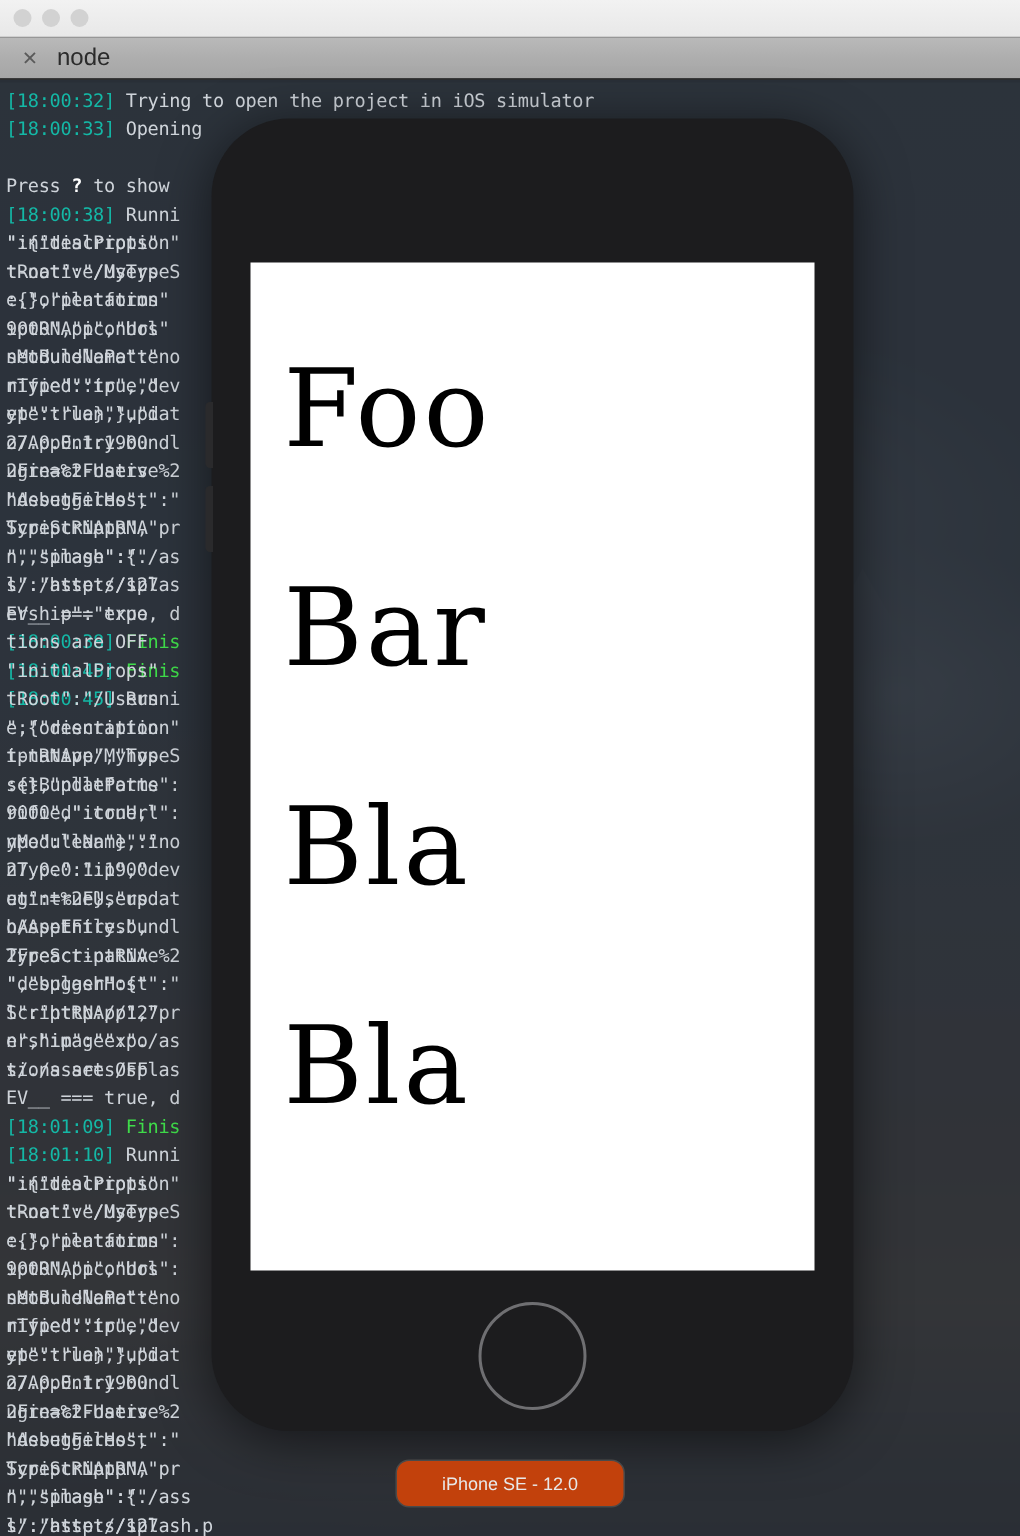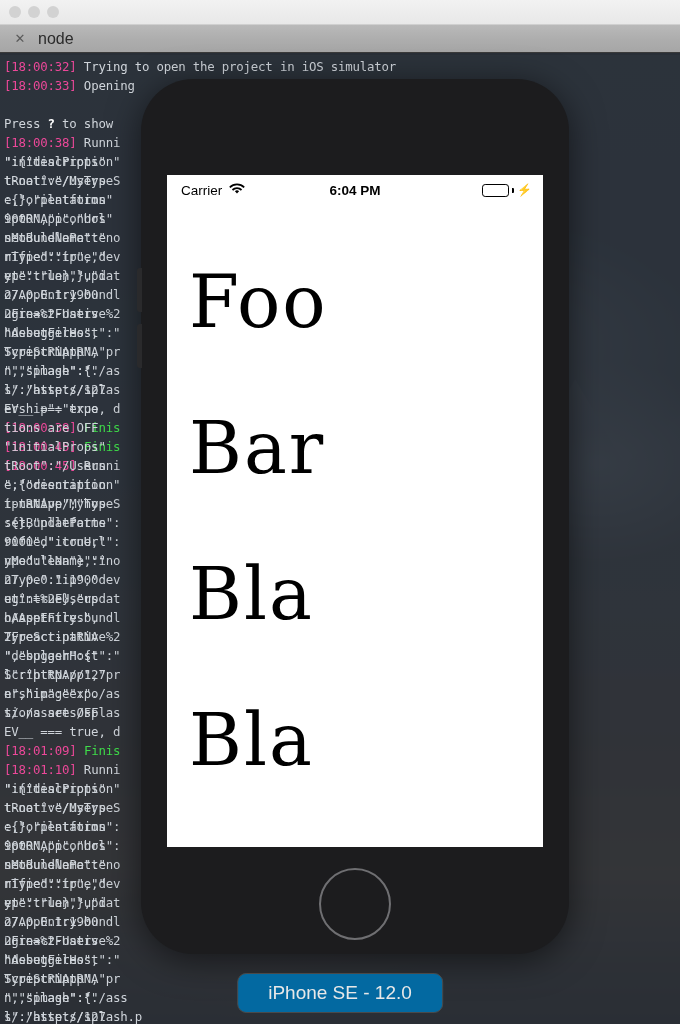--- a/index.html
+++ b/index.html
@@ -74,21 +74,21 @@
   .term-shade {
     position: absolute; inset: 0;
     background: #2b323b;
     opacity: 0.88;
   }
   .term-lines {
     position: absolute; left: 0; top: 0; width: 680px;
     padding: 4px 0 0 4px;
   }
   .tl { height: 19px; color: #cfd4da; }
-  .ts { color: #ec4899; }          
+  .ts { color: #14b8a6; }          
   .tg { color: #3fdc4a; text-align: right; }          
   .tb { color: #ffffff; font-weight: bold; }
 
   
   .phone {
     position: absolute; left: 141px; top: 79px;
     width: 428px; height: 875px;
     background: #1c1c1e;
     border-radius: 52px;
     box-shadow: 0 6px 34px rgba(0,0,0,0.55);
@@ -142,26 +142,26 @@
     font-family: "DejaVu Serif", "Liberation Serif", serif;
     font-size: 72px;
     line-height: 146px;
     color: #000;
     letter-spacing: 2px;
   }
 
   
   .device-label {
     position: absolute; left: 50%; top: 973px; transform: translateX(-50%);
-    background: #0369a1;
+    background: #c2410c;
     color: #e8e8e8;
     border: 1px solid #4a4a4a;
     border-radius: 9px;
     padding: 8px 30px;
-    font-size: 19px;
+    font-size: 12px;
     font-family: "Liberation Sans", sans-serif;
     white-space: nowrap;
   }
 </style>
 </head>
 <body>
 
 <div id="root">
 
   <div class="wallpaper">
@@ -186,40 +186,20 @@
     <span class="tab-close">✕</span>
     <span class="tab-title">node</span>
   </div>
 
   <div class="phone">
     <div class="btn-vol-up"></div>
     <div class="btn-vol-dn"></div>
 
     <div class="screen">
 
-      <div class="statusbar">
-        <div class="sb-left">
-          <span class="carrier-label">Carrier</span>
-          <span>
-            <svg width="16" height="12" viewBox="0 0 16 12" aria-hidden="true">
-              <path d="M8 10.6 L5.9 8.3 A3.1 3.1 0 0 1 10.1 8.3 Z" fill="#000"></path>
-              <path d="M8 6.0 a5.3 5.3 0 0 0 -3.9 1.7 l-1.25 -1.35 a7.1 7.1 0 0 1 10.3 0 l-1.25 1.35 A5.3 5.3 0 0 0 8 6.0 Z" fill="#000"></path>
-              <path d="M8 2.3 a9.2 9.2 0 0 0 -6.6 2.8 L0.2 3.75 a10.9 10.9 0 0 1 15.6 0 l-1.2 1.35 A9.2 9.2 0 0 0 8 2.3 Z" fill="#000"></path>
-            </svg>
-          </span>
-        </div>
-        <div class="sb-center">6:04 PM</div>
-        <div class="sb-right">
-          <span class="battery-shell">
-            <span class="battery-fill"></span>
-          </span>
-          <span class="battery-cap"></span>
-          <span class="bolt">⚡</span>
-        </div>
-      </div>
 
       <div class="app-body" id="app-body">
           <div class="app-line">Foo</div>
           <div class="app-line">Bar</div>
           <div class="app-line">Bla</div>
           <div class="app-line">Bla</div>
         </div>
     </div>
 
     <div class="home-btn"></div>

